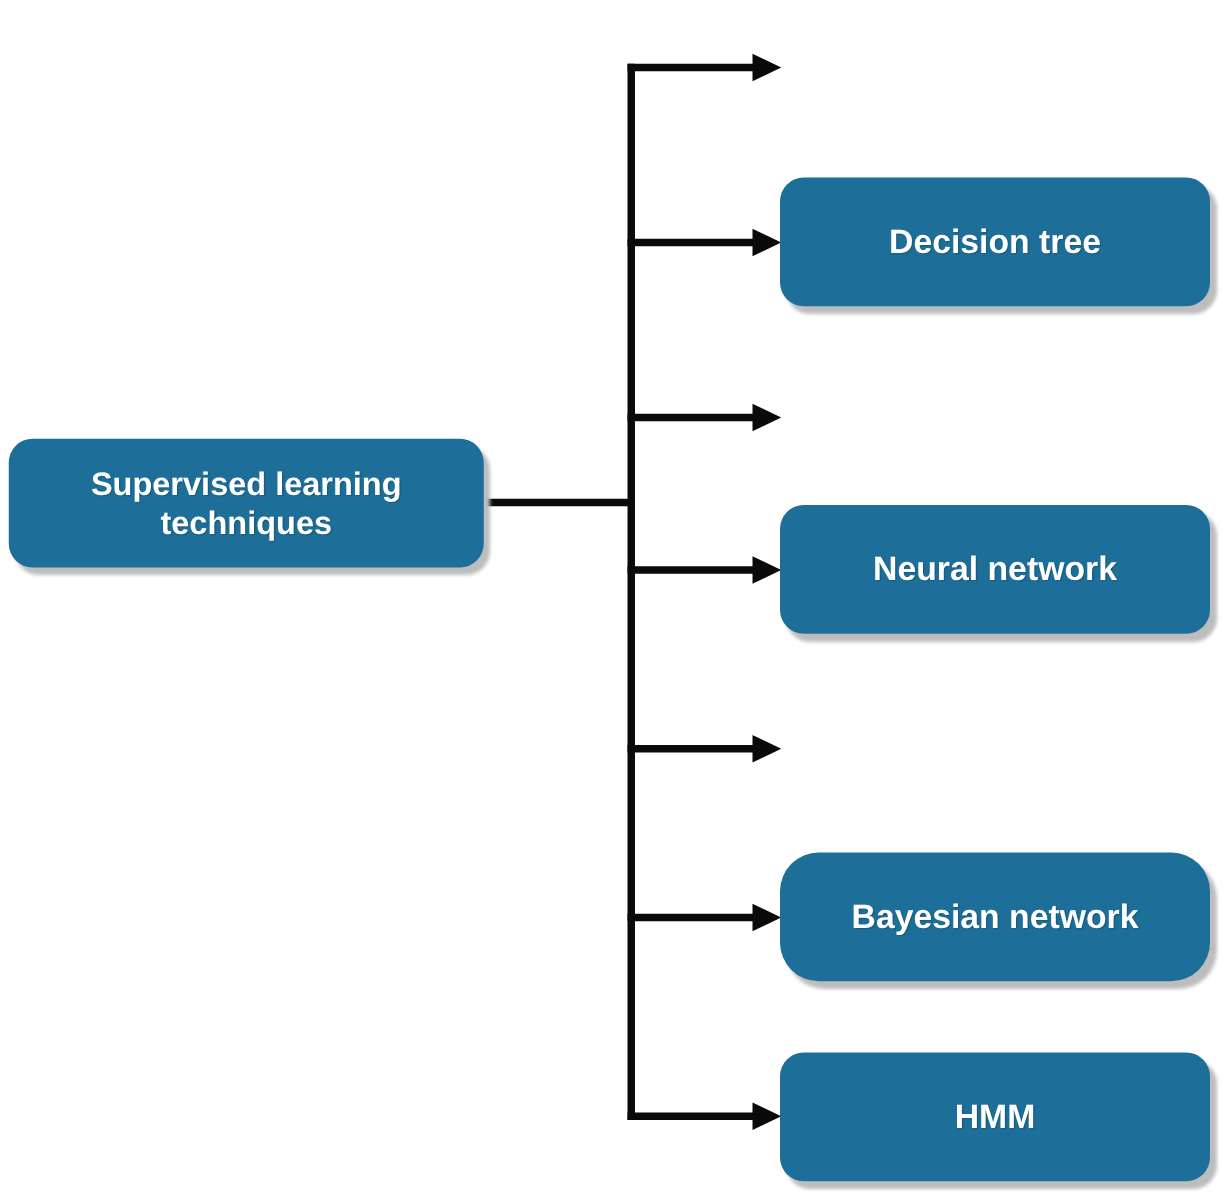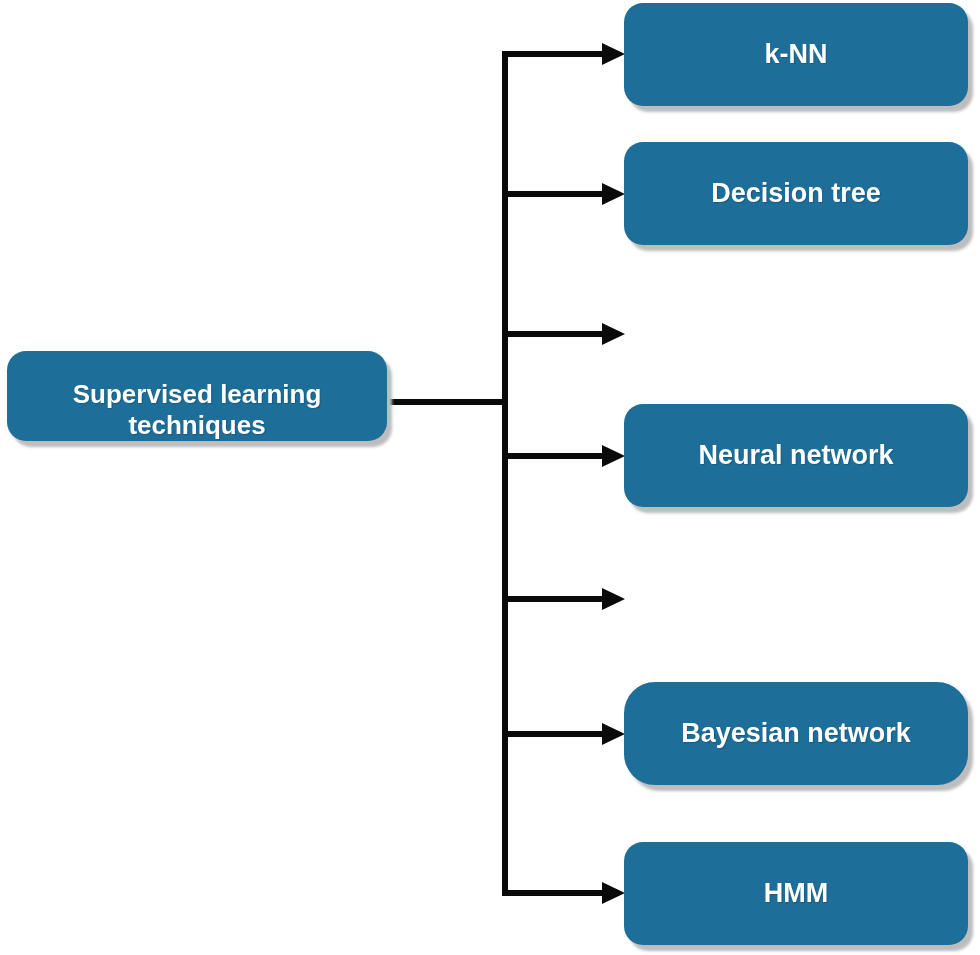--- a/index.html
+++ b/index.html
@@ -49,23 +49,22 @@
     justify-content: center;
     text-align: center;
     font-weight: bold;
     text-shadow: 1px 1px 1px rgba(0,0,0,0.18);
     box-sizing: border-box;
   }
   .node-root {
     left: 7px;
     top: 351px;
     width: 380px;
-    height: 90px;
+    height: 103px;
     font-size: 26px;
-    align-items: flex-end;
   }
   .node-leaf {
     left: 624px;
     width: 344px;
     height: 103px;
     font-size: 27px;
   }
   .leaf-0 { top: 3px; }
   .leaf-1 { top: 142px; }
   .leaf-2 { top: 283px; }
@@ -104,23 +103,20 @@
     <polygon class="arrowhead" points="602,723 602,745 625,734"></polygon>
 
     <line class="connector-line" x1="502" y1="893" x2="604" y2="893"></line>
     <polygon class="arrowhead" points="602,882 602,904 625,893"></polygon>
   </svg>
 
   <div class="node node-root">
     <span>Supervised learning techniques</span>
   </div>
 
-  <div class="node node-leaf leaf-0">
-    <span>k-NN</span>
-  </div>
 
   <div class="node node-leaf leaf-1">
     <span>Decision tree</span>
   </div>
 
 
   <div class="node node-leaf leaf-3">
     <span>Neural network</span>
   </div>
 

